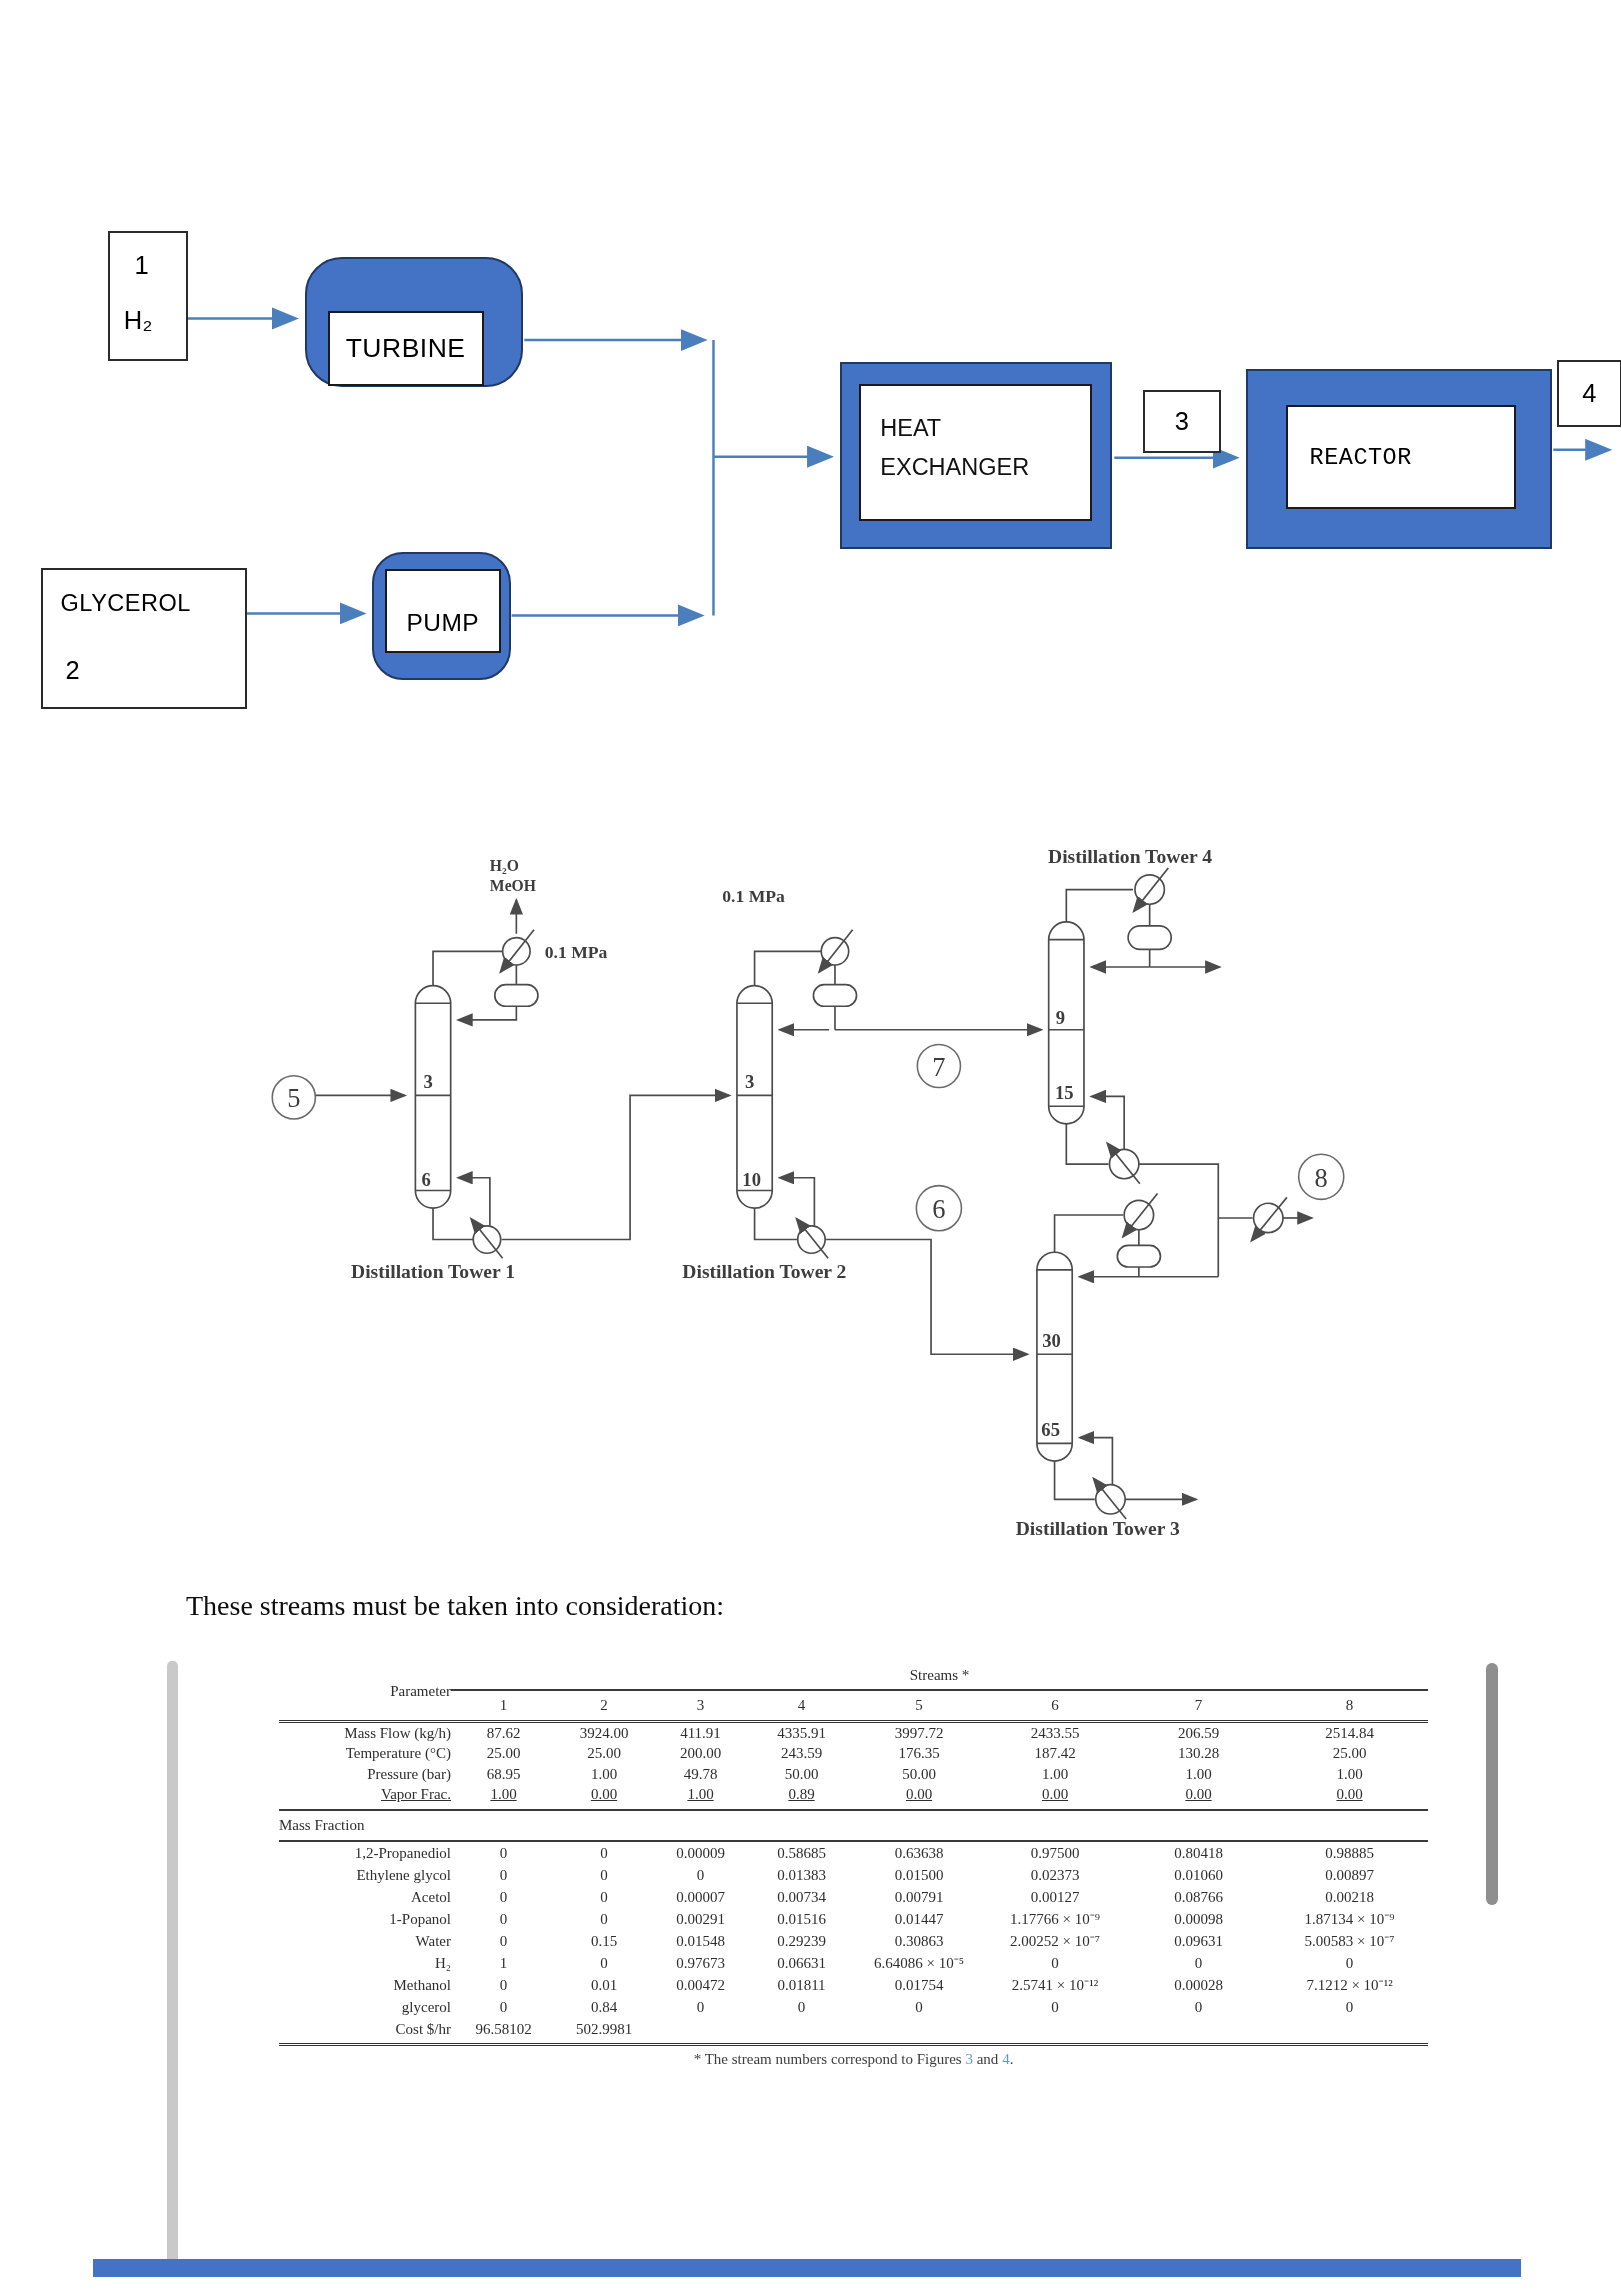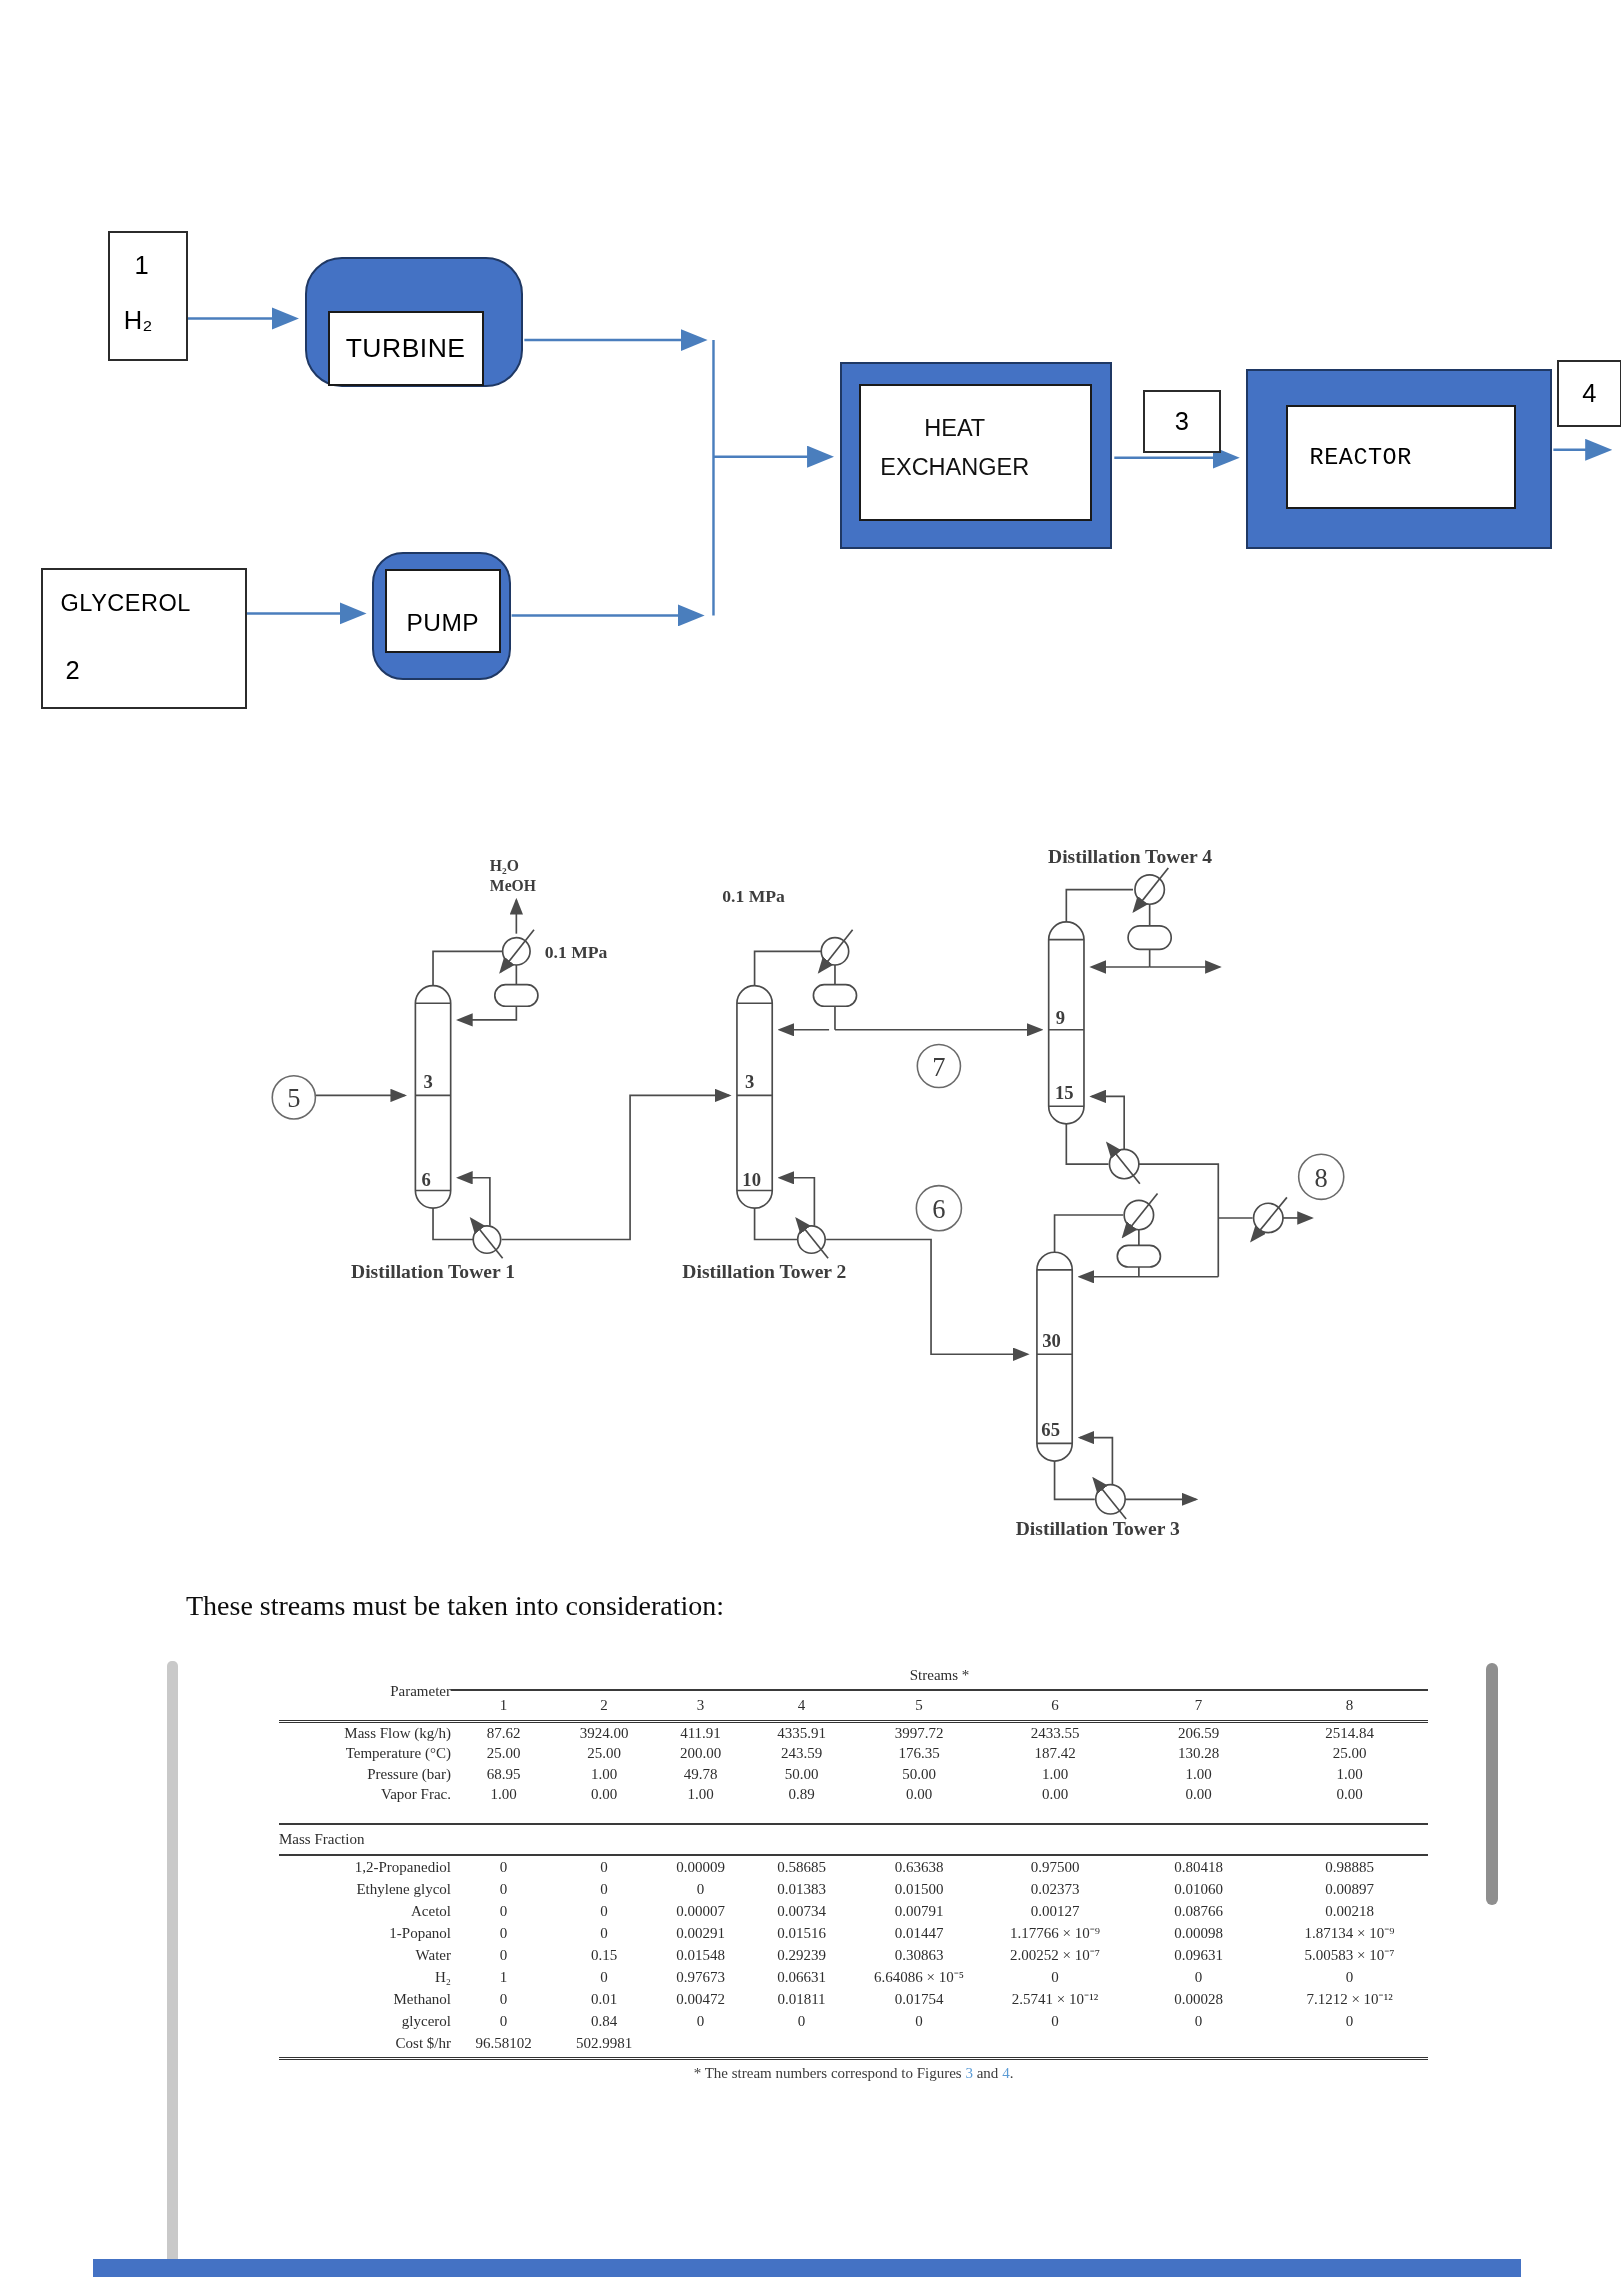--- a/index.html
+++ b/index.html
@@ -30,21 +30,21 @@
              font-family:"Liberation Serif",serif;color:#2e2e2e;}
   table.streams{border-collapse:collapse;width:1149px;table-layout:fixed;}
   table.streams th,table.streams td{padding:0;font-weight:normal;font-size:15px;
              line-height:20.6px;white-space:nowrap;overflow:visible;}
   th.plabel{font-weight:bold;text-align:right;padding-right:9.8px;vertical-align:middle;}
   th.streamshdr{font-weight:bold;text-align:center;border-bottom:2.9px double #3a3a3a;
                 height:25.5px;vertical-align:middle;}
   th.cnum{font-weight:bold;text-align:center;height:29px;vertical-align:middle;}
   tr.numrow th{border-bottom:3.9px double #333;}
   th.plabel{border-bottom:3.9px double #333;}
-  tbody.params tr:last-child td{border-bottom:2.9px double #3a3a3a;padding-bottom:18px;}
+  tbody.params tr:last-child td{border-bottom:2.9px double #3a3a3a;padding-bottom:4px;text-decoration:underline;}
   td.sectionhdr{border-bottom:2px solid #3a3a3a;height:29px;
                 vertical-align:middle;font-size:15px;}
   tbody.fracs td{line-height:22px;}
   tbody.fracs tr:last-child td{border-bottom:3.9px double #333;padding-bottom:2.9px;}
   td.rl{text-align:right;padding-right:9.8px;}
   td.v{text-align:center;}
   td.footnote{text-align:center;font-size:14.7px;color:#3c3c3c;height:27.4px;vertical-align:middle;}
   .figlink{color:#5B9BD5;}
   .graybar-left{position:absolute;left:167px;top:1661px;width:10.8px;height:603px;background:#c9c9c9;border-radius:4.9px;}
   .graybar-right{position:absolute;left:1486px;top:1663px;width:11.8px;height:242px;background:#8f8f8f;border-radius:5.9px;}
@@ -87,21 +87,21 @@
   <div class="abs blocklabel" style="left:22.5px;top:86px;">2</div>
 </div>
 
 <div class="blueblock rounded" style="left:372px;top:552px;width:139px;height:128px;border-radius:31px;">
   <div class="innerwhite" style="left:10.8px;top:14.7px;width:116px;height:84px;">
     <span class="blocklabel" style="font-size:24.5px;margin-top:24px;">PUMP</span>
   </div>
 </div>
 
 <div class="blueblock" style="left:840px;top:362px;width:272px;height:187px;">
-  <div class="innerwhite" style="left:16.7px;top:19.6px;width:233px;height:137px;justify-content:flex-start;align-items:flex-start;text-align:center;">
+  <div class="innerwhite" style="left:16.7px;top:19.6px;width:233px;height:137px;justify-content:flex-start;align-items:flex-start;">
     <div style="padding:23.5px 0 0 19.6px;">
       <div class="heline">HEAT</div>
       <div class="heline">EXCHANGER</div>
     </div>
   </div>
 </div>
 
 <div class="srcbox" style="left:1143px;top:390px;width:74px;height:59px;display:flex;align-items:center;justify-content:center;">
   <span class="blocklabel">3</span>
 </div>

